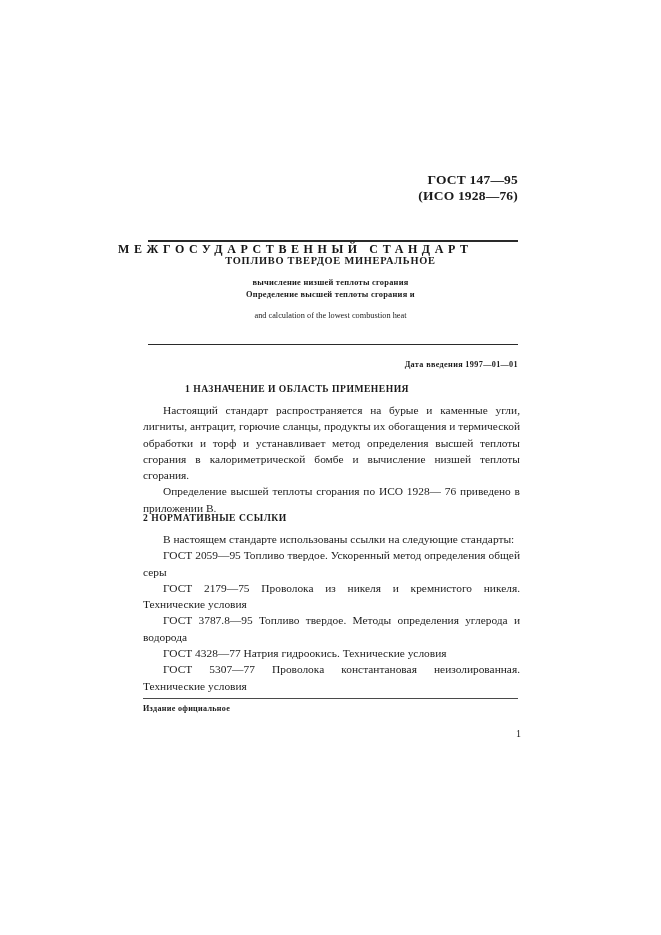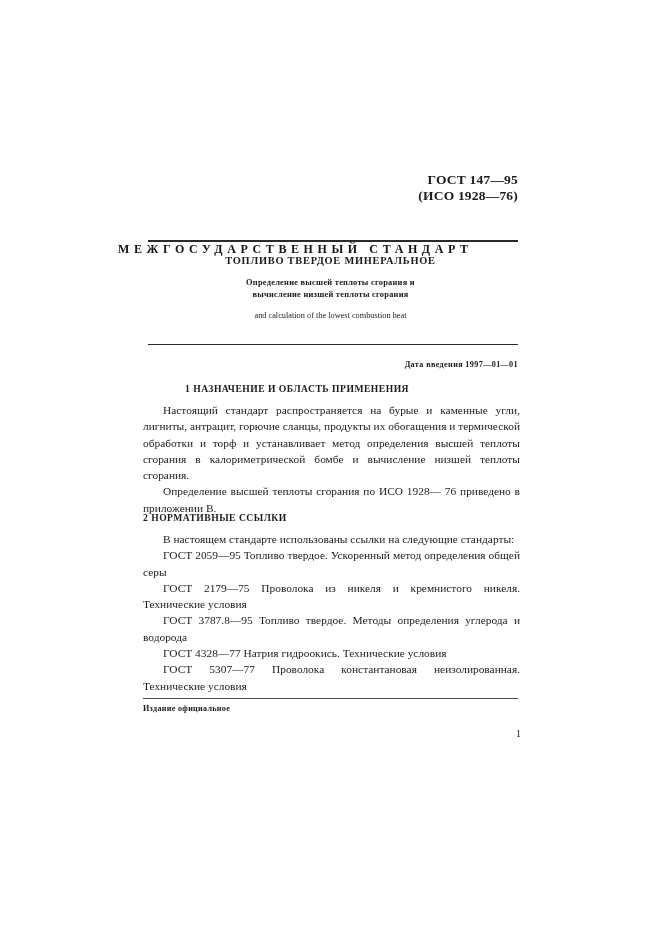--- a/index.html
+++ b/index.html
@@ -157,22 +157,22 @@
     <div>(ИСО 1928—76)</div>
   </div>
 
   <div class="interstate-line">МЕЖГОСУДАРСТВЕННЫЙ    СТАНДАРТ</div>
 
   <div class="rule rule-1"></div>
 
   <div class="title-main">ТОПЛИВО ТВЕРДОЕ  МИНЕРАЛЬНОЕ</div>
 
   <div class="title-sub">
+    <div>вычисление низшей теплоты сгорания</div>
     <div>Определение высшей теплоты сгорания и</div>
-    <div>вычисление низшей теплоты сгорания</div>
   </div>
 
   <div class="title-en">
     <div>and calculation of the lowest combustion heat</div>
   </div>
 
   <div class="rule rule-2"></div>
 
   <div class="date-line">Дата введения 1997—01—01</div>
 

